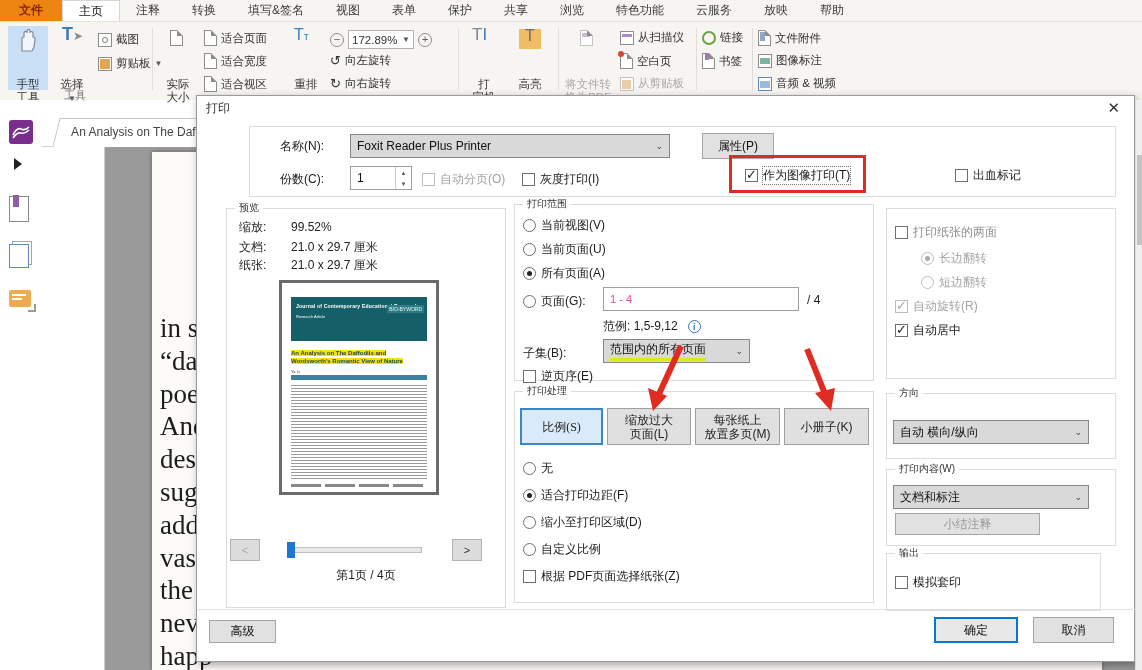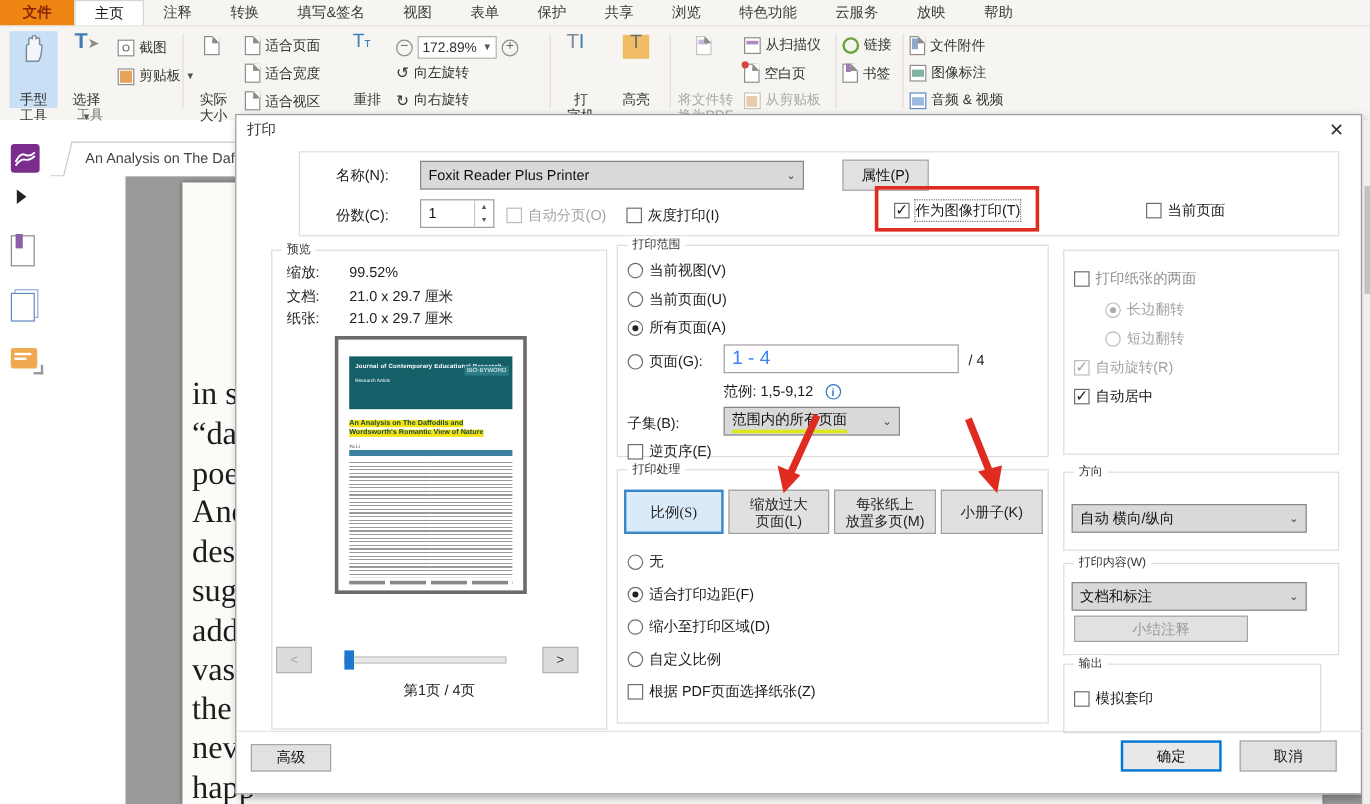--- a/index.html
+++ b/index.html
@@ -61,21 +61,21 @@
   .radio.sel::after { content:""; position:absolute; left:3px; top:3px; width:5px; height:5px; border-radius:50%; background:#222; }
   .radio.dis { border-color:#bcbcbc; }
   .radio.dis.sel::after { background:#ababab; }
   .opt { position:absolute; display:flex; align-items:center; font-size:12px; color:#1b1b1b; white-space:nowrap; }
   .opt.gray { color:#a3a3a3; }
 
   .combo { position:absolute; background:#d9d9d9; border:1px solid #878787; display:flex; align-items:center; justify-content:space-between; padding:0 6px; font-size:12px; color:#111; }
   .combo .chev { font-size:9px; color:#444; }
   .btn { position:absolute; background:#e1e1e1; border:1px solid #a5a5a5; display:flex; align-items:center; justify-content:center; font-size:12px; color:#111; }
   .btn.primary { border:2px solid #0078d7; background:#e8e8e8; }
-  .input { position:absolute; background:#fff; border:1px solid #9e9e9e; font-size:16px; color:#3b82f6; display:flex; align-items:center; padding:0 6px; }
+  .input { position:absolute; background:#fff; border:1px solid #9e9e9e; font-size:11px; color:#ec4899; display:flex; align-items:center; padding:0 6px; }
   .spinner { position:absolute; width:62px; height:24px; background:#fff; border:1px solid #9e9e9e; font-size:12px; color:#111; }
   .spinner .val { position:absolute; left:6px; top:4px; }
   .spin-btns { position:absolute; right:0; top:0; width:16px; height:100%; border-left:1px solid #c9c9c9; display:flex; flex-direction:column; }
   .spin-btns div { flex:1; display:flex; align-items:center; justify-content:center; font-size:6px; color:#555; }
 
   .htab { position:absolute; height:37px; background:#e0e0e0; border:1px solid #9f9f9f; display:flex; align-items:center; justify-content:center; text-align:center; font-size:12px; line-height:14px; white-space:pre-line; }
   .htab.sel { background:#d9eaf9; border:2px solid #3a87c8; }
 
   .redbox { position:absolute; border:3px solid #e02b20; z-index:2; }
   .info-i { display:inline-block; width:13px; height:13px; border:1px solid #2f7ac5; border-radius:50%; color:#2f7ac5; font-size:9px; font-weight:bold; text-align:center; line-height:12px; vertical-align:-2px; margin-left:10px; }
@@ -361,21 +361,21 @@
         <span>灰度打印(I)</span>
       </span>
 
     <div class="redbox" style="left:479px; top:28px; width:137px; height:38px;"></div>
     <span class="opt" style="left:495px; top:40px;">
         <span class="cb checked"></span>
         <span style="outline:1px dotted #777;">作为图像打印(T)</span>
       </span>
     <span class="opt" style="left:705px; top:40px;">
         <span class="cb"></span>
-        <span>当前页面</span>
+        <span>出血标记</span>
       </span>
   </div>
 
   <div class="group" style="left:29px; top:112px; width:280px; height:400px;">
     <span class="group-label">预览</span>
     <div class="stat-row" style="top:10px;"><span class="lab">缩放:</span><span>99.52%</span></div>
     <div class="stat-row" style="top:30px;"><span class="lab">文档:</span><span>21.0 x 29.7 厘米</span></div>
     <div class="stat-row" style="top:48px;"><span class="lab">纸张:</span><span>21.0 x 29.7 厘米</span></div>
 
     <div class="thumb">

